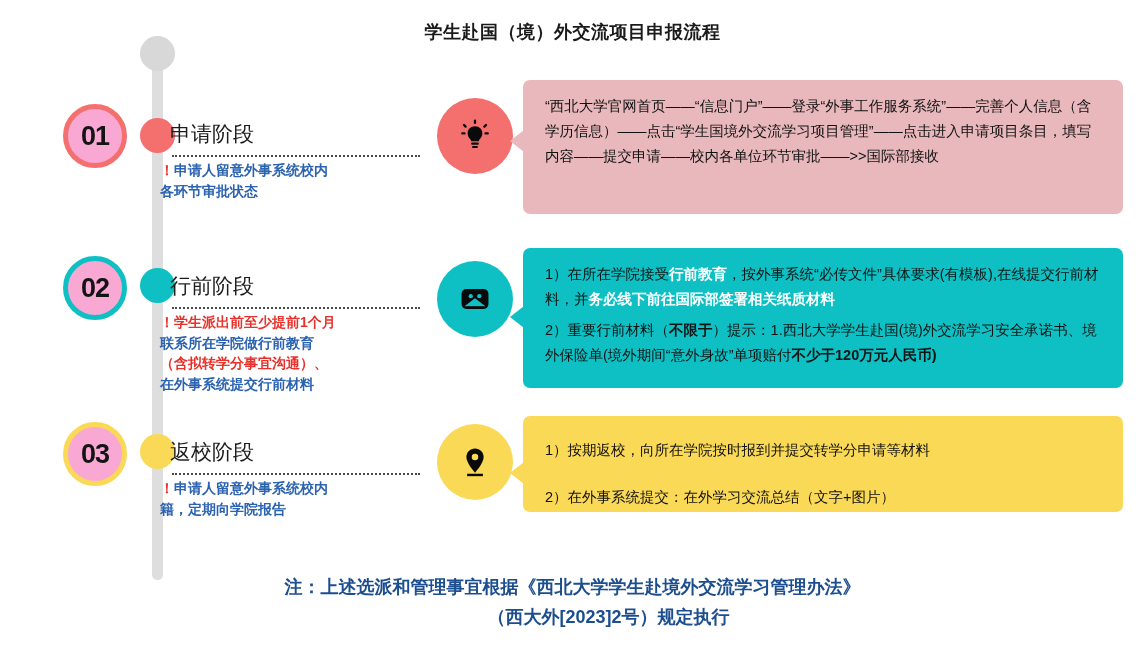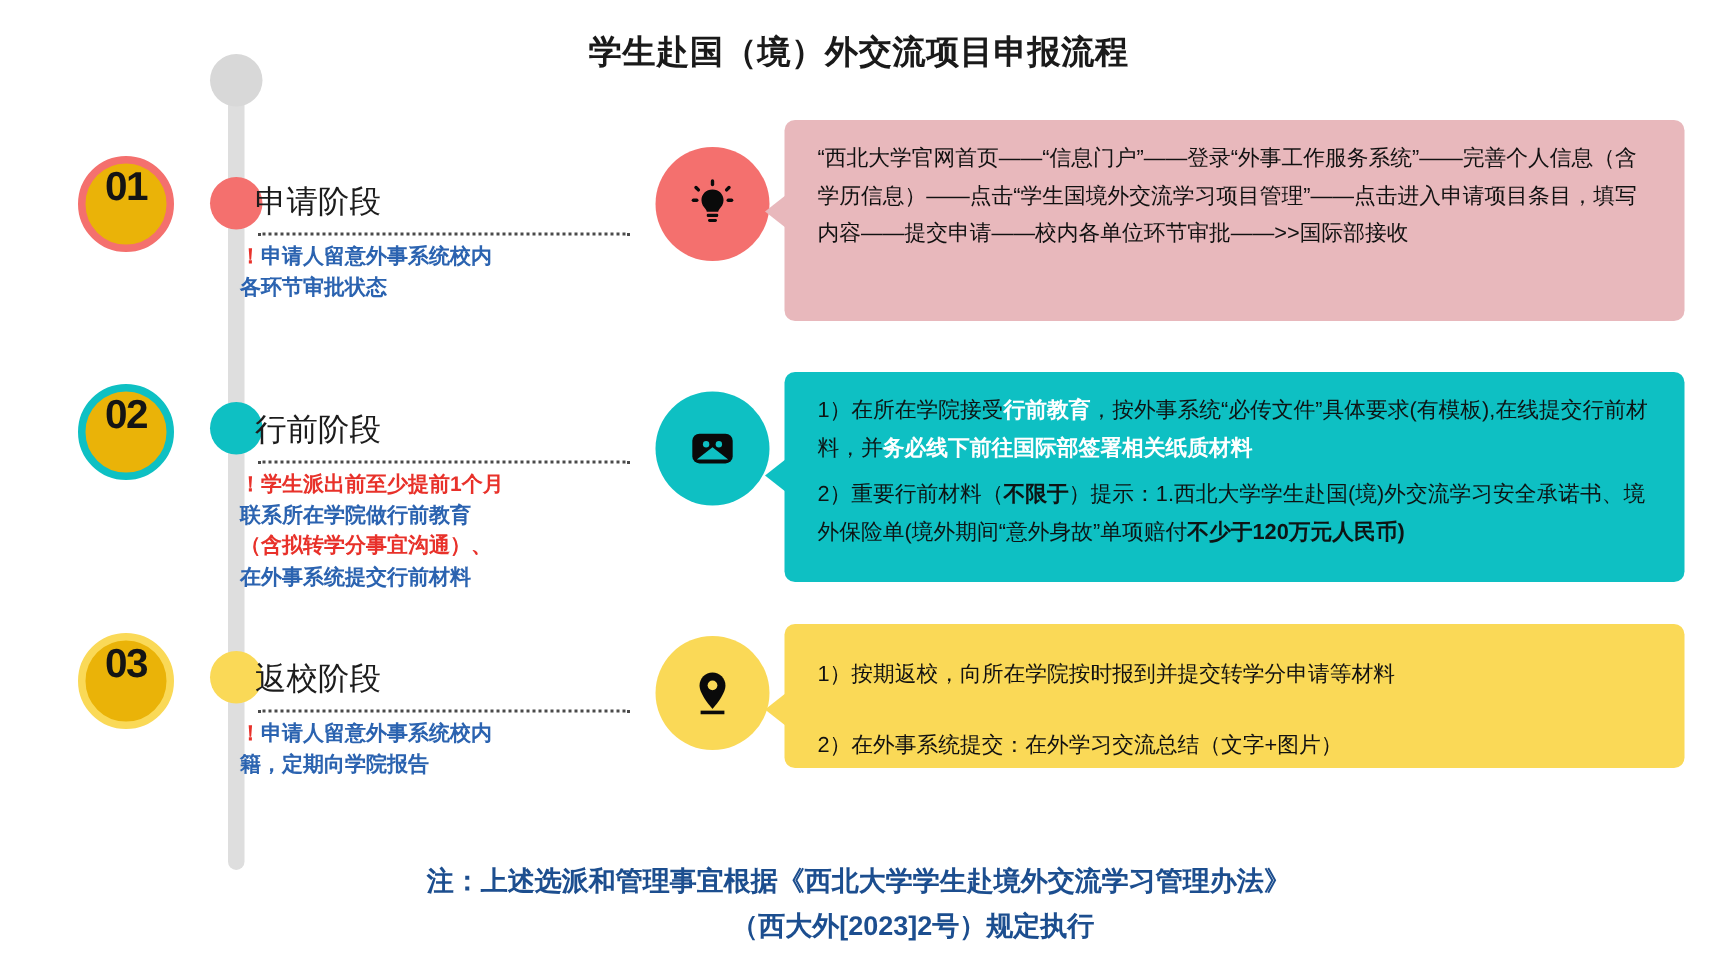--- a/index.html
+++ b/index.html
@@ -15,21 +15,21 @@
     overflow: hidden;
   }
 
   
   .title {
     position: absolute;
     top: 20px;
     left: 0;
     width: 1145px;
     text-align: center;
-    font-size: 22px;
+    font-size: 18px;
     font-weight: bold;
     color: #1a1a1a;
     letter-spacing: 0.5px;
   }
 
   
   .rail {
     position: absolute;
     left: 152px;
     top: 52px;
@@ -51,29 +51,30 @@
     position: absolute;
     width: 35px;
     height: 35px;
     border-radius: 50%;
     left: 140px;
   }
 
   
   .num-badge {
     position: absolute;
-    left: 52px;
+    left: 63px;
     width: 64px;
     height: 64px;
     border-radius: 50%;
     border: 5px solid #000;
     box-sizing: border-box;
     display: flex;
+    align-items: center;
     justify-content: center;
-    background: #eab308;
+    background: #f9a8d4;
   }
   .num-badge span {
     font-size: 27px;
     font-weight: bold;
     color: #141414;
     letter-spacing: -1px;
   }
 
   
   .stage-head {

